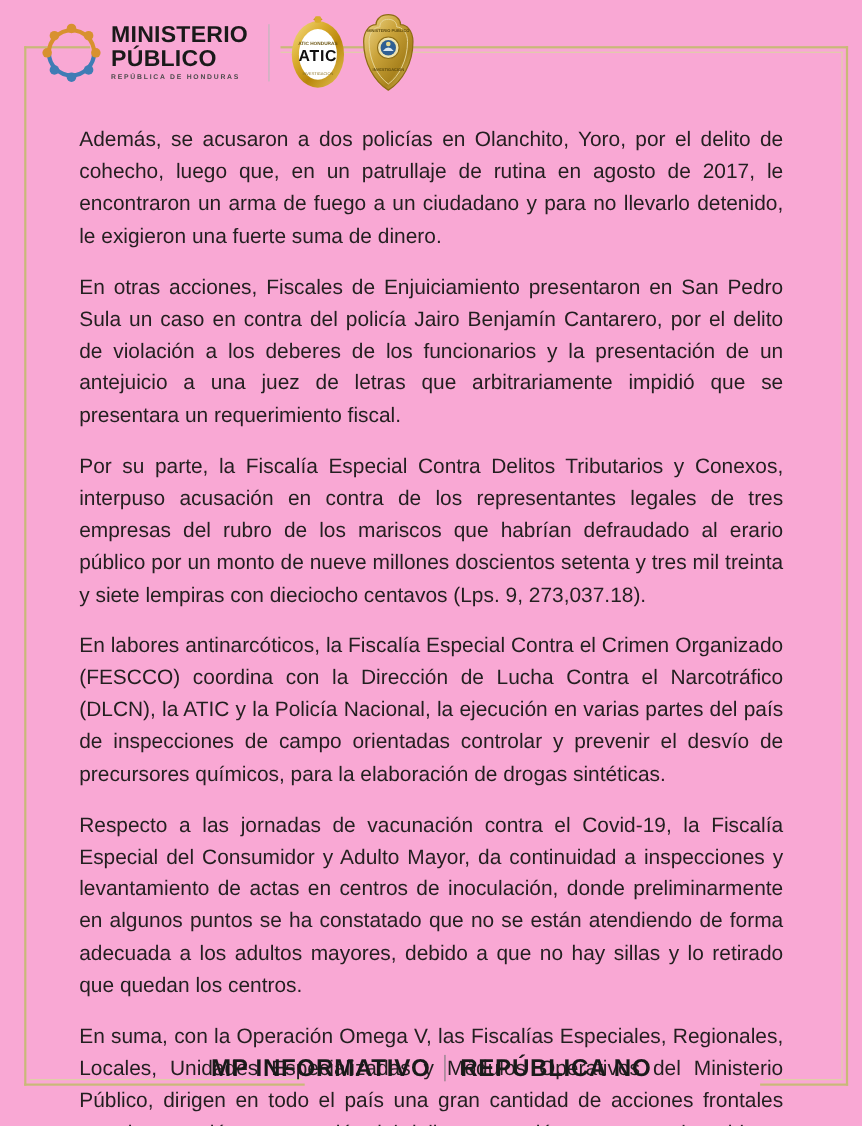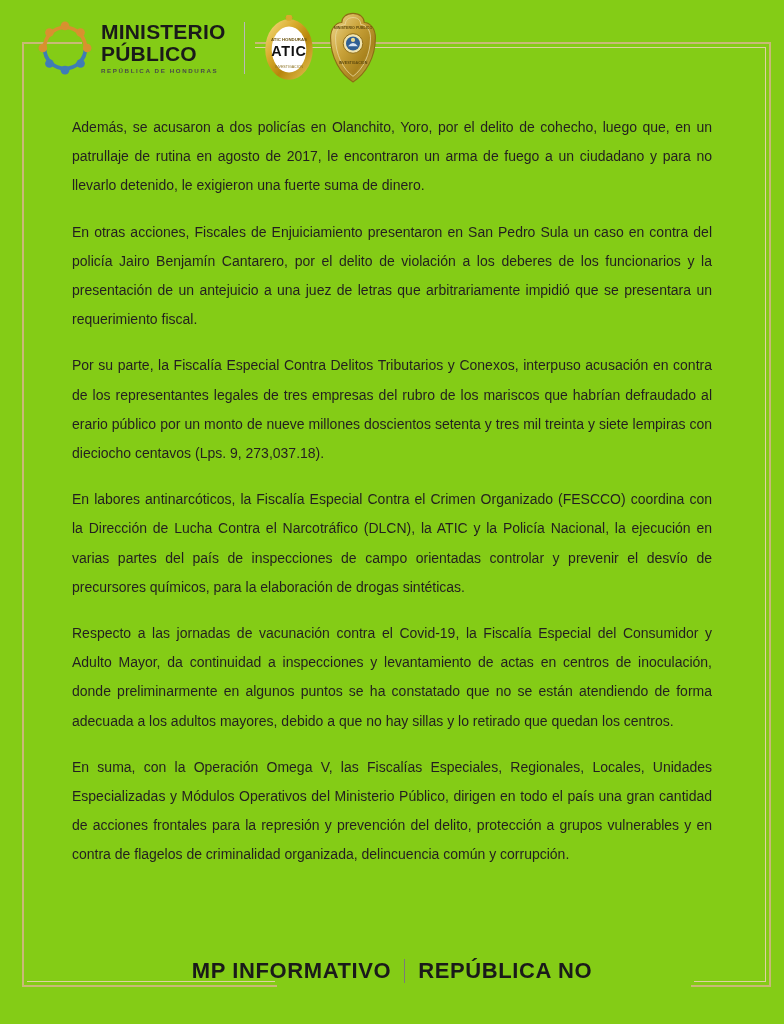--- a/index.html
+++ b/index.html
@@ -8,21 +8,21 @@
     background: #ffffff;
   }
   body {
     font-family: "Liberation Sans", sans-serif;
   }
 
   .page {
     position: relative;
     width: 784px;
     height: 1024px;
-    background: #84cc16;
+    background: #f9a8d4;
     overflow: hidden;
   }
 
   
   .frame-top-left {
     position: absolute;
     left: 22px; top: 42px;
     width: 60px; height: 2px;
     background: #c9b978;
   }
@@ -141,21 +141,21 @@
 
   
   .content {
     position: absolute;
     left: 72px;
     top: 113px;
     width: 640px;
   }
   .para {
     font-family: "Liberation Sans", sans-serif;
-    font-size: 14px;
+    font-size: 19px;
     line-height: 29.2px;
     color: #231f20;
     text-align: justify;
     margin: 0 0 17px 0;
     hyphens: none;
   }
   .para:last-child { margin-bottom: 0; }
 
   
   .footer {

